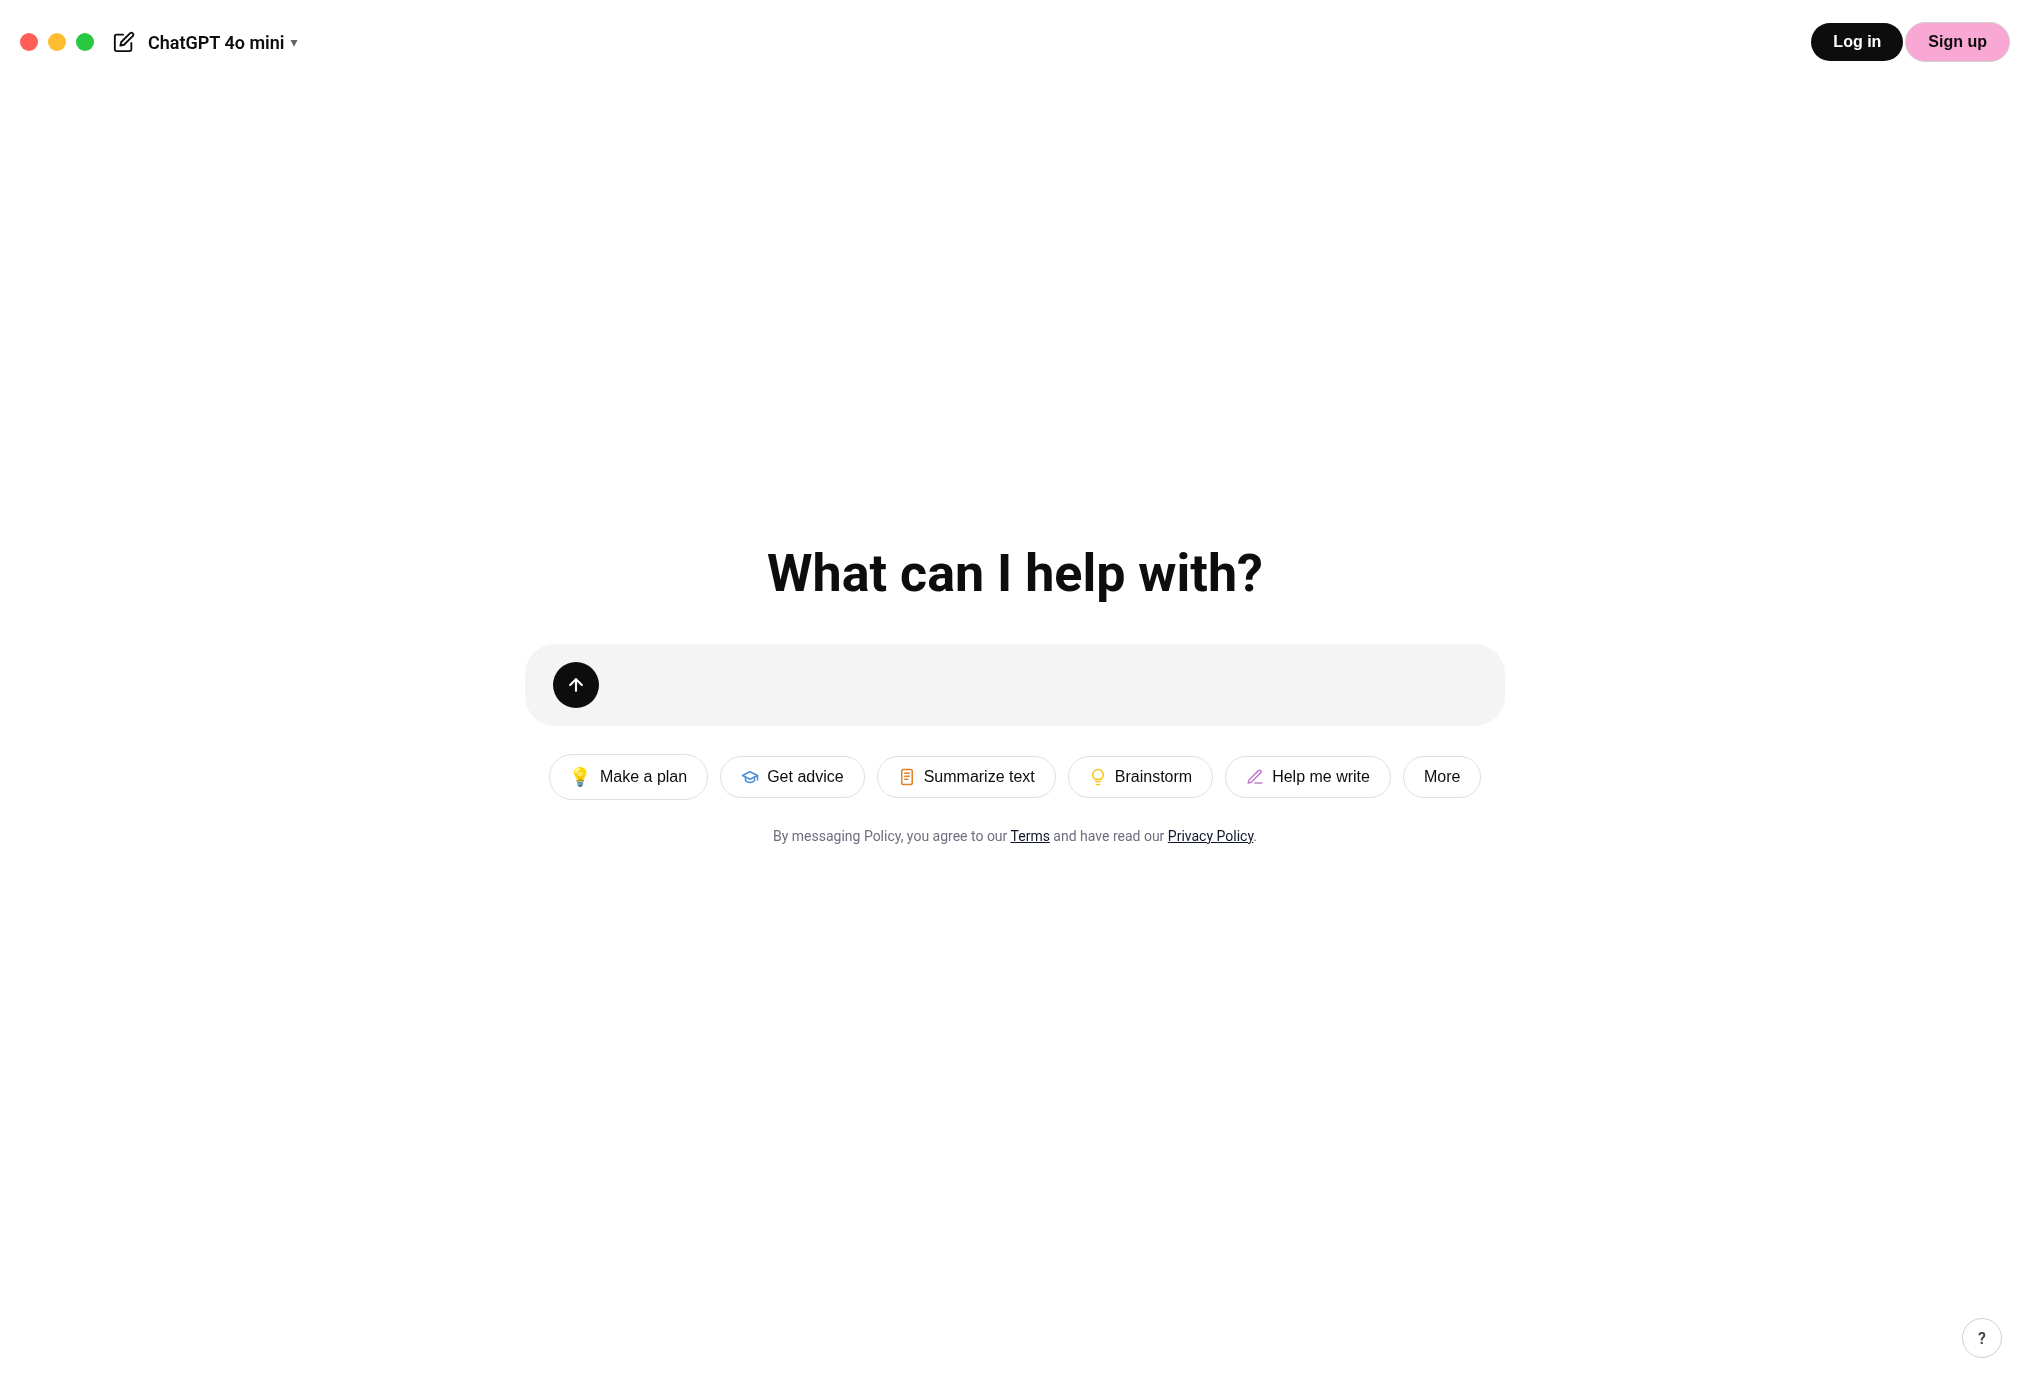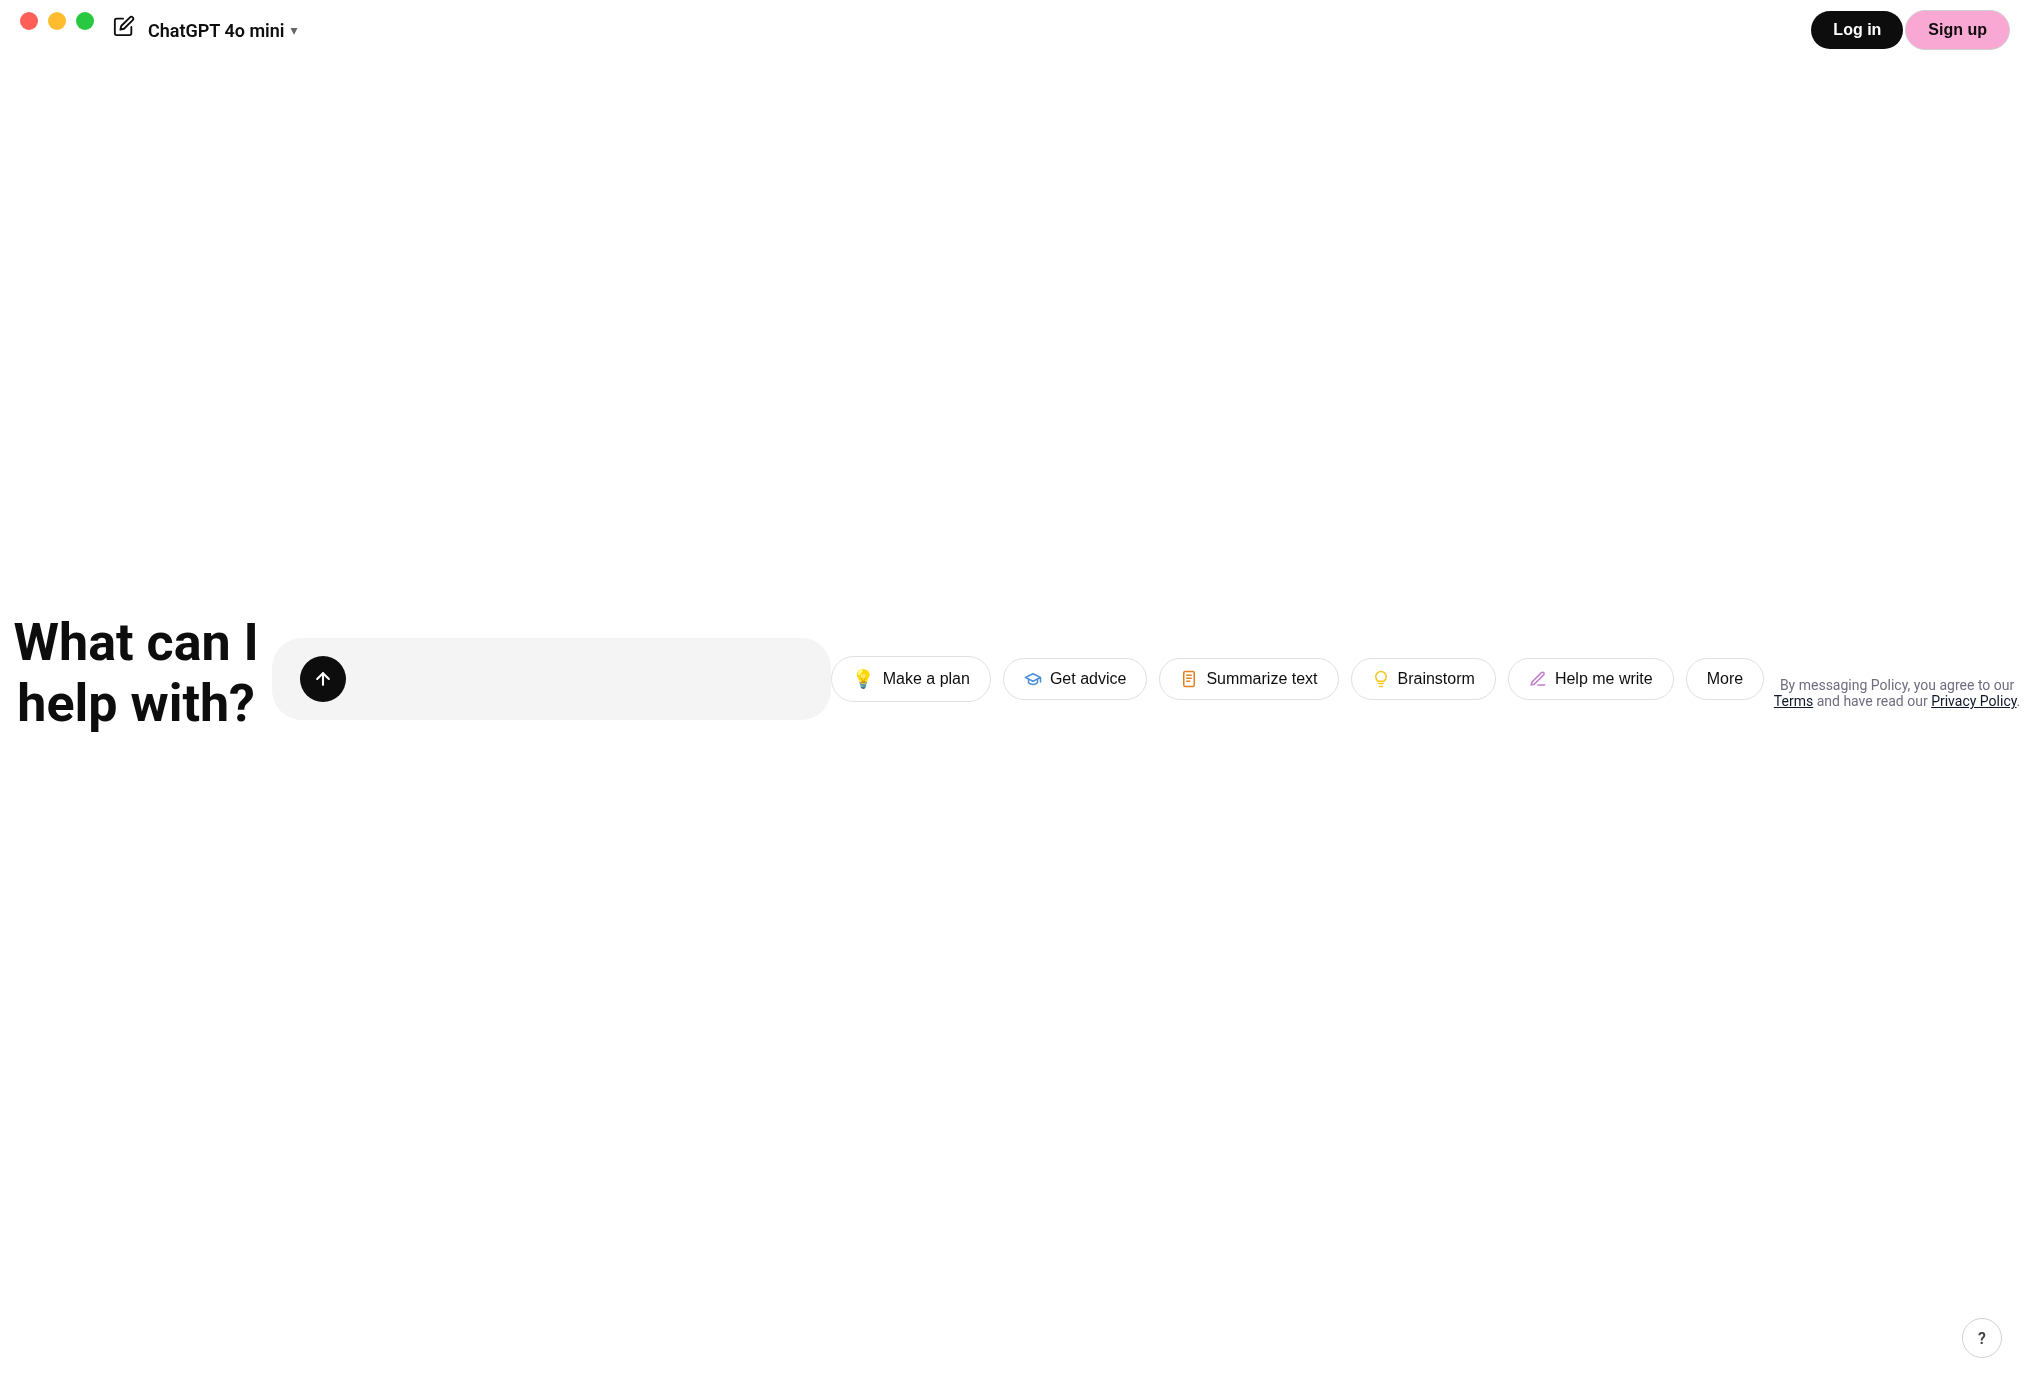--- a/index.html
+++ b/index.html
@@ -14,25 +14,26 @@
       color: #0d0d0d;
       width: 2030px;
       height: 1386px;
       overflow: hidden;
       position: relative;
     }
 
     
     .titlebar {
       position: fixed;
-      top: 0;
+      top: 12px;
       left: 0;
       right: 0;
       height: 60px;
       display: flex;
+      align-items: center;
       padding: 12px 20px;
       z-index: 100;
       background: #ffffff;
     }
 
     .traffic-lights {
       display: flex;
       gap: 10px;
       margin-right: 16px;
     }
@@ -101,21 +102,21 @@
       border-radius: 999px;
       padding: 10px 22px;
       font-size: 16px;
       font-weight: 600;
       cursor: pointer;
     }
 
     
     .main-content {
       display: flex;
-      flex-direction: row;
+      flex-direction: column;
       align-items: center;
       justify-content: center;
       height: 100%;
       padding-top: 60px;
       padding-bottom: 60px;
     }
 
     .hero-title {
       font-size: 52px;
       font-weight: 700;

